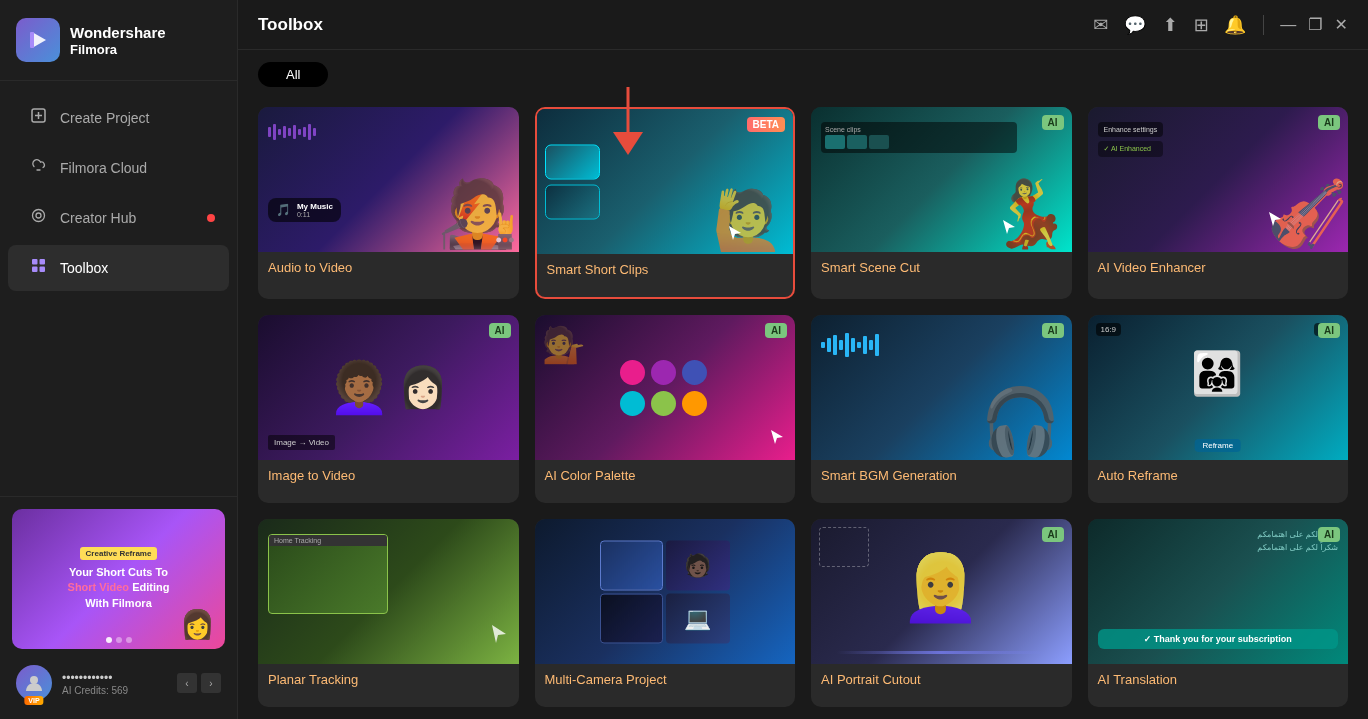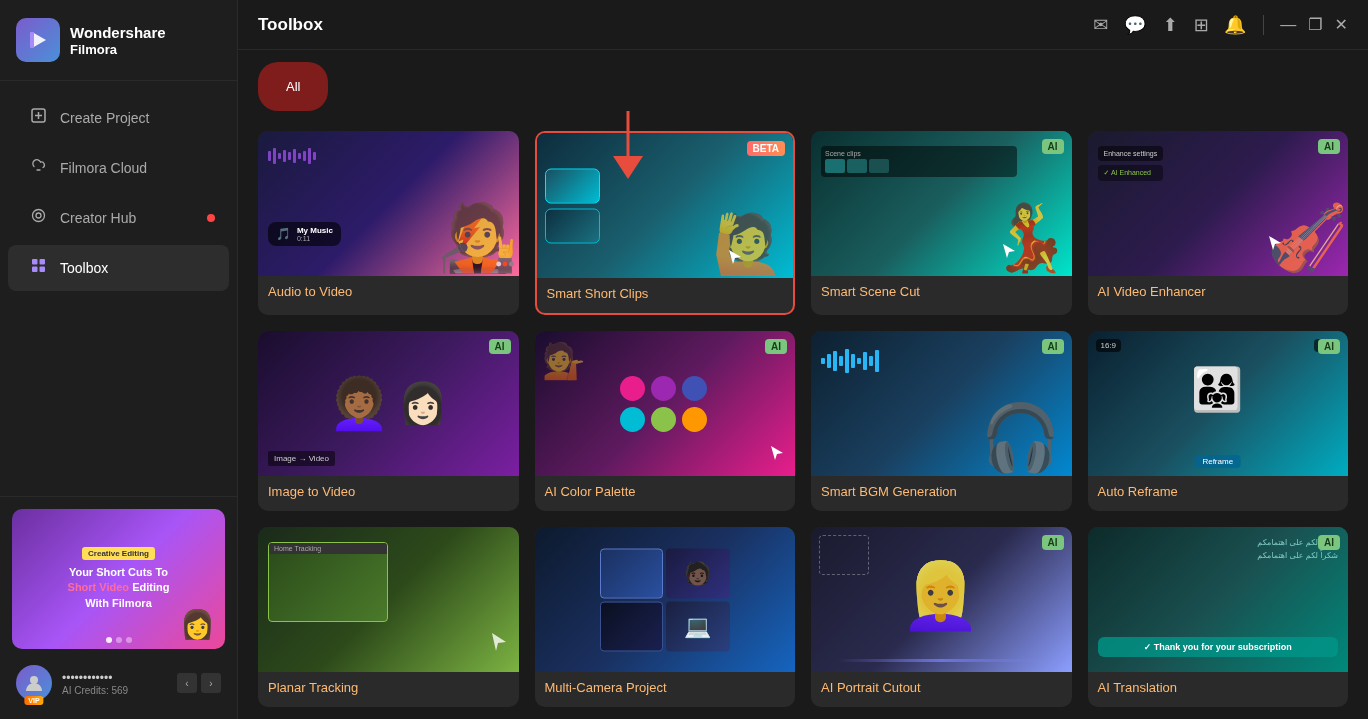--- a/index.html
+++ b/index.html
@@ -255,22 +255,22 @@
       cursor: pointer;
     }
 
     
     .filter-bar {
       padding: 12px 20px 8px;
     }
 
     .filter-tab {
       display: inline-block;
-      padding: 17px 28px;
-      background: #7f1d1d;
+      padding: 5px 28px;
+      background: #000000;
       border-radius: 20px;
       font-size: 13px;
       color: #fff;
       cursor: pointer;
     }
 
     
     .tools-grid {
       display: grid;
       grid-template-columns: repeat(4, 1fr);
@@ -401,21 +401,21 @@
             <rect x="9.5" y="9.5" width="5.5" height="5.5" rx="1" fill="#a78bfa"></rect>
           </svg>
       </span>
       <span>Toolbox</span>
     </div>
   </div>
 
   <div class="sidebar-bottom">
     <div class="promo-card">
       <div class="promo-img-placeholder">
-        <div style="background:#ffdd57;color:#333;font-size:8px;font-weight:700;padding:2px 6px;border-radius:3px;margin-bottom:5px;">Creative Editing</div>
+        <div style="background:#ffdd57;color:#333;font-size:8px;font-weight:700;padding:2px 6px;border-radius:3px;margin-bottom:5px;">Creative Reframe</div>
         <div style="font-size:11px;font-weight:700;color:#fff;line-height:1.4;text-align:center;">
           Your Short Cuts To<br><span style="color:#ff6b9d;font-weight:800;">Short Video</span> Editing<br>With Filmora
         </div>
         <div style="position:absolute;bottom:8px;right:10px;font-size:28px;">👩</div>
         <div style="position:absolute;bottom:6px;left:50%;transform:translateX(-50%);display:flex;gap:4px;">
           <span style="width:6px;height:6px;background:#fff;border-radius:50%;opacity:0.9;display:inline-block;"></span>
           <span style="width:6px;height:6px;background:#fff;border-radius:50%;opacity:0.4;display:inline-block;"></span>
           <span style="width:6px;height:6px;background:#fff;border-radius:50%;opacity:0.4;display:inline-block;"></span>
         </div>
       </div>

